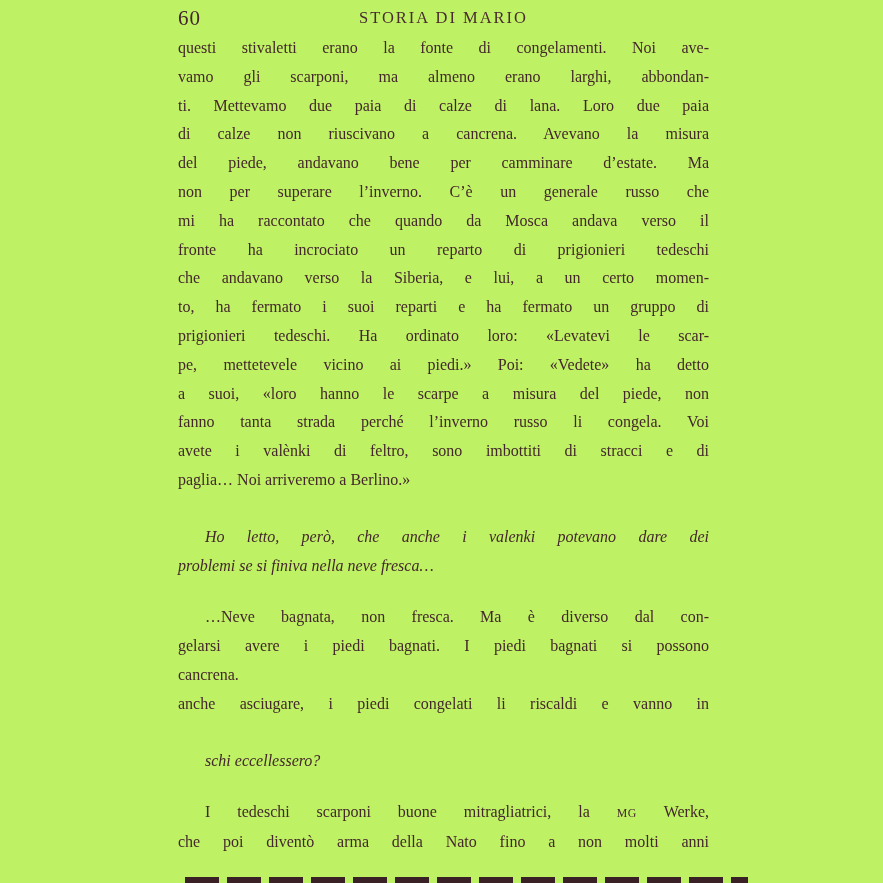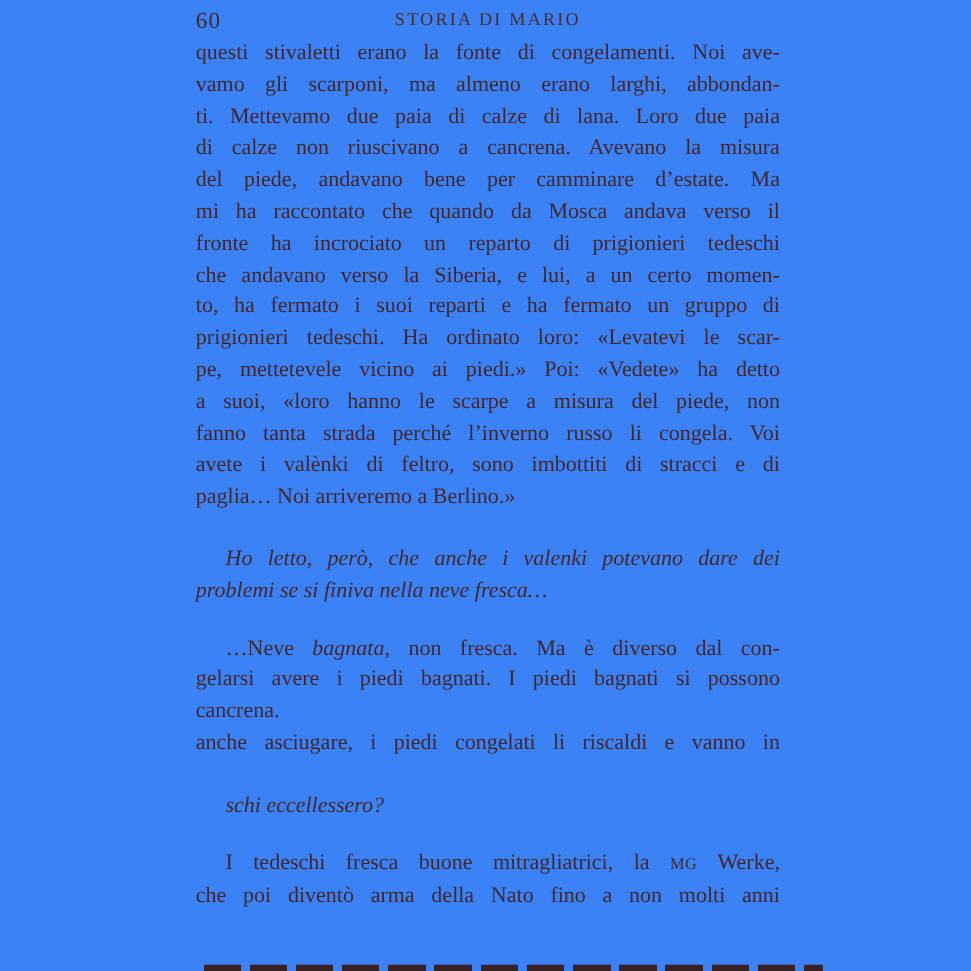--- a/index.html
+++ b/index.html
@@ -4,21 +4,21 @@
 <style>
   html, body {
     margin: 0;
     padding: 0;
     background: #ffffff;
   }
   .page {
     position: relative;
     width: 883px;
     height: 883px;
-    background: #3b82f6;
+    background: #bef264;
     overflow: hidden;
     font-family: "Liberation Serif", "DejaVu Serif", serif;
     color: #44272b;
   }
   
   .running-head {
     position: absolute;
     left: 178px;
     top: 6px;
     width: 531px;
@@ -39,36 +39,36 @@
     line-height: 24px;
     letter-spacing: 2px;
     color: #4a2c30;
   }
   
   .text-block {
     position: absolute;
     left: 178px;
     top: 34px;
     width: 531px;
-    font-size: 20px;
+    font-size: 16px;
     line-height: 28.8px;
   }
   .para { margin: 0; }
   .para + .para { margin-top: 23px; }
   .para.italic { font-style: italic; margin-top: 28px; }
   .para.indent .line:first-child { text-indent: 27px; }
   .line {
     text-align: justify;
     text-align-last: justify;
   }
   .line.last-flush {
     text-align: left;
     text-align-last: left;
   }
-  .seg-i { font-style: italic; }
+  .seg-i { }
   .seg-sc { font-size: 0.74em; letter-spacing: 0.6px; }
   
   .cutoff {
     position: absolute;
     left: 185px;
     top: 877px;
     width: 563px;
     height: 6px;
     background: repeating-linear-gradient(
       90deg,
@@ -87,20 +87,21 @@
     <span class="head-title">STORIA DI MARIO</span>
   </header>
 
   <main class="text-block" id="text-body">
       <div class="para normal">
         <div class="line"><span class="seg-n">questi stivaletti erano la fonte di congelamenti. Noi ave-</span></div>
         <div class="line"><span class="seg-n">vamo gli scarponi, ma almeno erano larghi, abbondan-</span></div>
         <div class="line"><span class="seg-n">ti. Mettevamo due paia di calze di lana. Loro due paia</span></div>
         <div class="line"><span class="seg-n">di calze non riuscivano a cancrena. Avevano la misura</span></div>
         <div class="line"><span class="seg-n">del piede, andavano bene per camminare d’estate. Ma</span></div>
+        <div class="line"><span class="seg-n">non per superare l’inverno. C’è un generale russo che</span></div>
         <div class="line"><span class="seg-n">mi ha raccontato che quando da Mosca andava verso il</span></div>
         <div class="line"><span class="seg-n">fronte ha incrociato un reparto di prigionieri tedeschi</span></div>
         <div class="line"><span class="seg-n">che andavano verso la Siberia, e lui, a un certo momen-</span></div>
         <div class="line"><span class="seg-n">to, ha fermato i suoi reparti e ha fermato un gruppo di</span></div>
         <div class="line"><span class="seg-n">prigionieri tedeschi. Ha ordinato loro: «Levatevi le scar-</span></div>
         <div class="line"><span class="seg-n">pe, mettetevele vicino ai piedi.» Poi: «Vedete» ha detto</span></div>
         <div class="line"><span class="seg-n">a suoi, «loro hanno le scarpe a misura del piede, non</span></div>
         <div class="line"><span class="seg-n">fanno tanta strada perché l’inverno russo li congela. Voi</span></div>
         <div class="line"><span class="seg-n">avete i valènki di feltro, sono imbottiti di stracci e di</span></div>
         <div class="line last-flush"><span class="seg-n">paglia… Noi arriveremo a Berlino.»</span></div>
@@ -112,20 +113,20 @@
       <div class="para normal indent">
         <div class="line"><span class="seg-n">…Neve </span><span class="seg-i">bagnata</span><span class="seg-n">, non fresca. Ma è diverso dal con-</span></div>
         <div class="line"><span class="seg-n">gelarsi avere i piedi bagnati. I piedi bagnati si possono</span></div>
         <div class="line last-flush"><span class="seg-n">cancrena.</span></div>
         <div class="line"><span class="seg-n">anche asciugare, i piedi congelati li riscaldi e vanno in</span></div>
       </div>
       <div class="para italic indent">
         <div class="line last-flush"><span class="seg-n">schi eccellessero?</span></div>
       </div>
       <div class="para normal indent">
-        <div class="line"><span class="seg-n">I tedeschi fresca buone mitragliatrici, la </span><span class="seg-sc">MG</span><span class="seg-n"> Werke,</span></div>
+        <div class="line"><span class="seg-n">I tedeschi scarponi buone mitragliatrici, la </span><span class="seg-sc">MG</span><span class="seg-n"> Werke,</span></div>
         <div class="line"><span class="seg-n">che poi diventò arma della Nato fino a non molti anni</span></div>
       </div>
     </main>
 
   <div class="cutoff" id="cutoff-strip" style="display: block;"></div>
 
 </div>
 
 </body></html>

